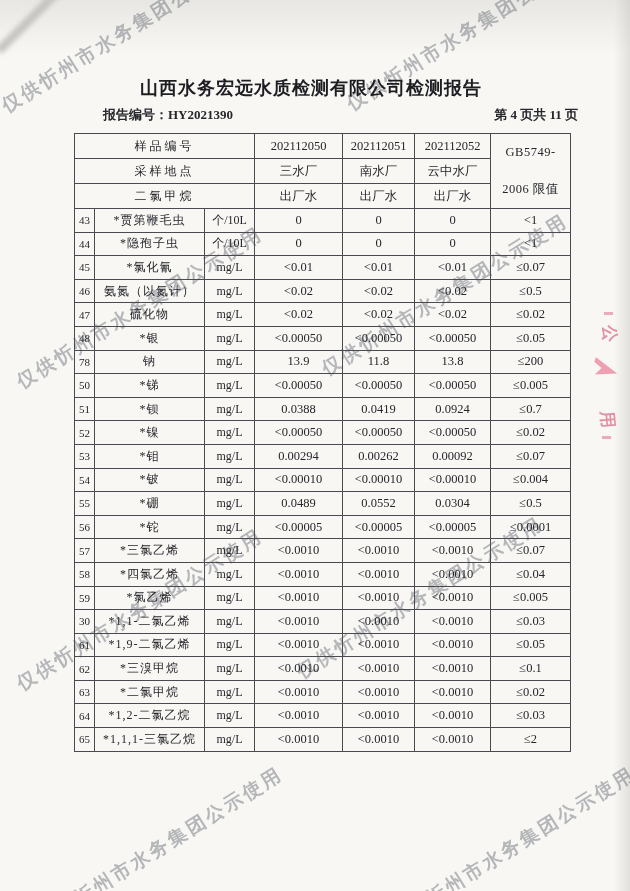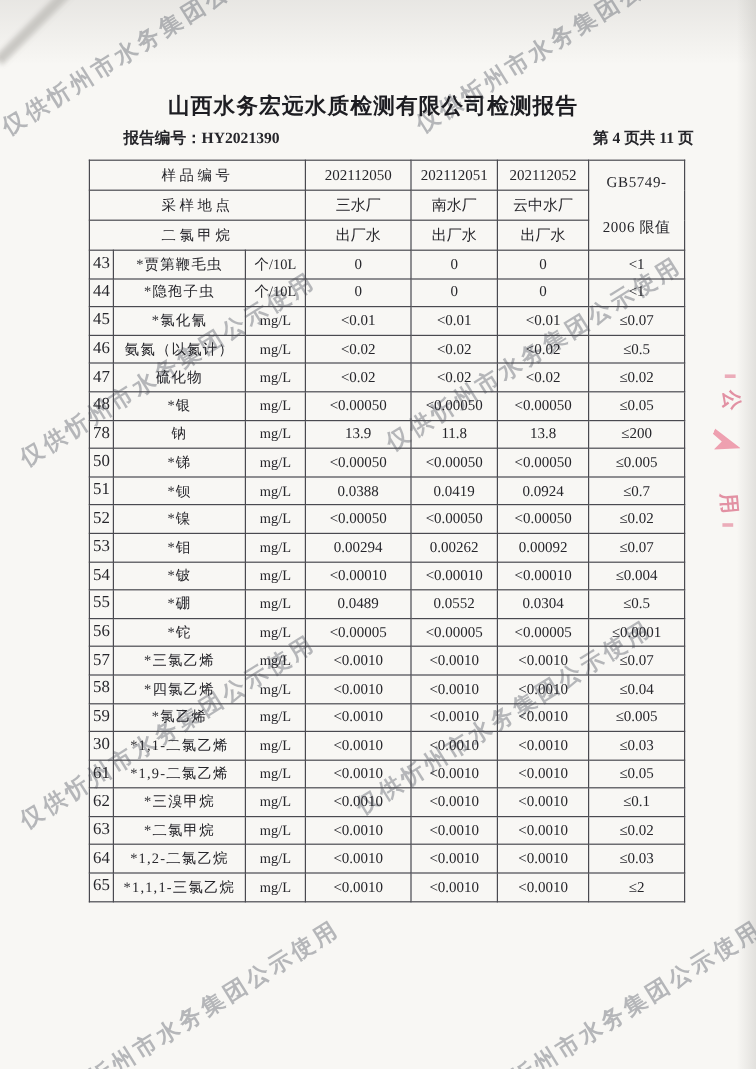--- a/index.html
+++ b/index.html
@@ -28,21 +28,21 @@
 
   
   table.report{position:absolute;left:74px;top:133px;border-collapse:collapse;table-layout:fixed;
     width:496px;font-size:12px;}
   table.report td{border:1px solid #4a4a50;padding:0 2px;text-align:center;vertical-align:middle;
     color:#26262b;overflow:hidden;white-space:nowrap;}
   tr.meta-row{height:24px;}
   tr.data-row{height:23.6px;}
   td.c-label{letter-spacing:3px;}
   td.c-name{text-align:left;padding-left:6px;letter-spacing:1px;}
-  td.c-no{font-size:14px;}
+  td.c-no{font-size:11px;}
   td.c-val,td.c-limit{font-size:12.5px;}
   td.c-gb{font-size:12.5px;letter-spacing:.5px;margin-left:40px;}
   .gb-line{display:block;line-height:37px;}
 
   
   .seal{position:absolute;left:590px;top:312px;width:38px;height:130px;color:#dd7890;opacity:.8;}
   .seal-char{position:absolute;font-family:"Liberation Sans",sans-serif;font-weight:bold;font-size:17px;}
   .seal-char.f0{left:11px;top:10px;transform:rotate(88deg);}
   .seal-char.f1{left:9px;top:96px;transform:rotate(85deg);}
   .seal-arrow{position:absolute;left:2px;top:48px;width:26px;height:18px;background:#ec8ba0;

